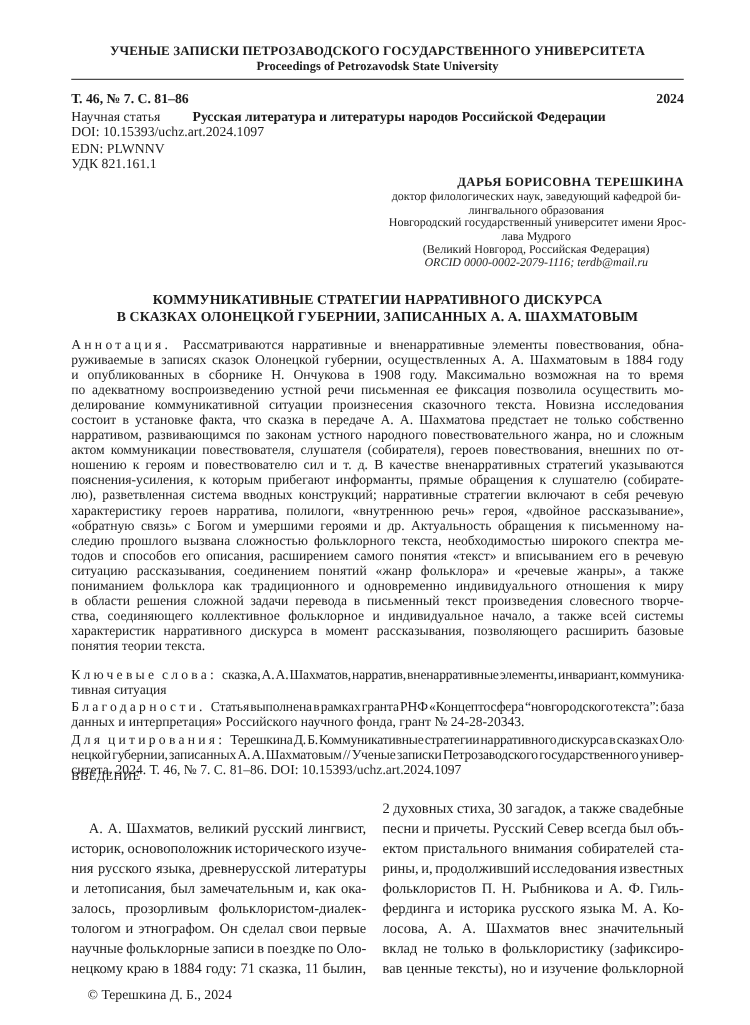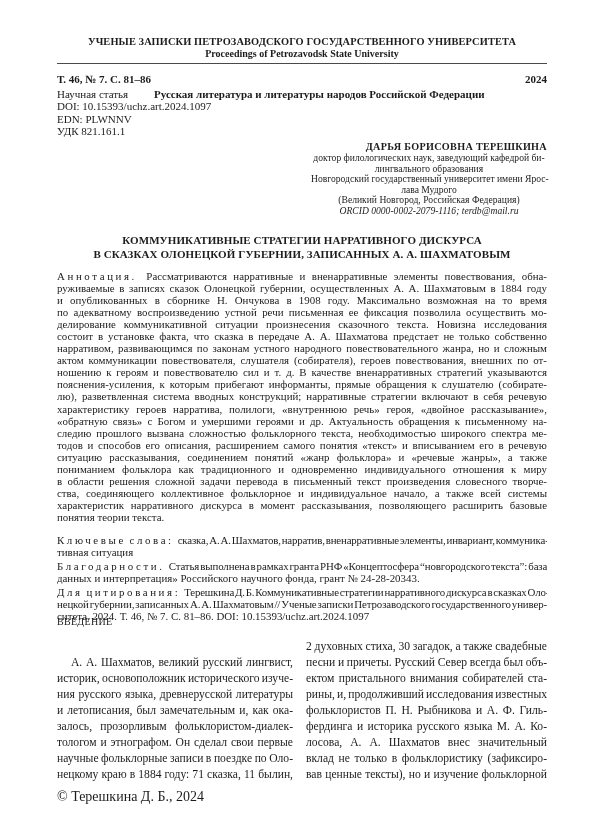--- a/index.html
+++ b/index.html
@@ -29,21 +29,21 @@
   .ack { top: 560px; line-height: 12px; }
   .cite { top: 586px; line-height: 12px; }
   .jl { white-space: nowrap; text-align: justify; text-align-last: justify; overflow: hidden; }
   .jl.last { text-align-last: left; }
   .lbl { letter-spacing: 2.6px; margin-right: 3px; }
   .heading { left: 57px; top: 616px; font-size: 10px; font-weight: normal; line-height: 12px; letter-spacing: 0.3px; }
   .col { font-size: 11.6px; line-height: 16px; }
   .col-left { left: 57px; width: 236px; top: 655px; }
   .col-right { left: 306px; width: 241px; top: 639px; }
   .col-left .jl.first { text-indent: 14px; }
-  .copyright { left: 57px; top: 791px; font-size: 14px; line-height: 11px; white-space: nowrap; }
+  .copyright { left: 70px; top: 791px; font-size: 11px; line-height: 11px; white-space: nowrap; }
   a.lnk { color: inherit; text-decoration: none; }
 </style>
 </head>
 <body>
 
 <div class="abs hdr1 center">УЧЕНЫЕ ЗАПИСКИ ПЕТРОЗАВОДСКОГО ГОСУДАРСТВЕННОГО УНИВЕРСИТЕТА</div>
 <div class="abs hdr2 center">Proceedings of Petrozavodsk State University</div>
 <div class="abs rule"></div>
 
 <div class="abs row vol">

